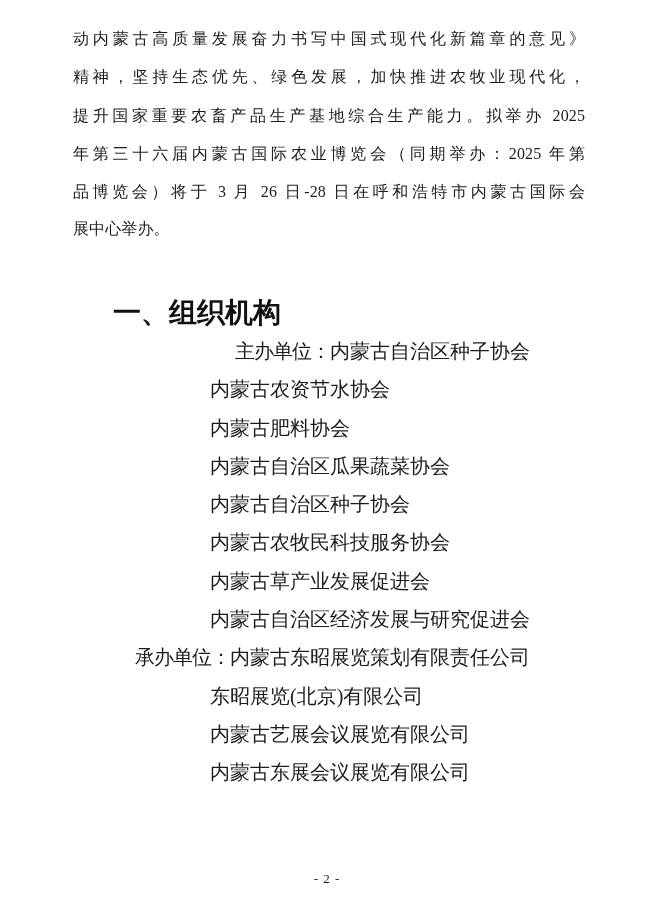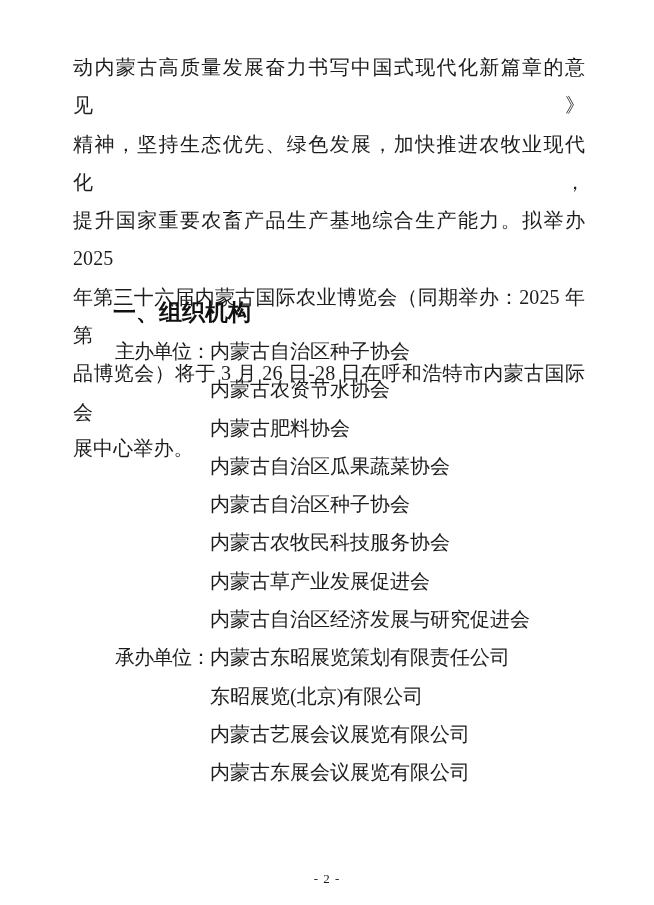--- a/index.html
+++ b/index.html
@@ -12,58 +12,59 @@
     width: 654px;
     height: 905px;
     background: #ffffff;
     overflow: hidden;
     font-family: "Liberation Serif", "DejaVu Serif", serif;
     color: #1c1c1c;
   }
   .para {
     position: absolute;
     left: 73px;
-    top: 48px;
+    top: 20px;
     width: 512px;
-    font-size: 20px;
+    font-size: 16px;
     line-height: 38.3px;
     letter-spacing: 0.1px;
   }
   .para .jline {
     text-align: justify;
     text-align-last: justify;
   }
   .para .lastline {
     text-align: left;
     font-family: Liberation Mono, monospace;
   }
   .heading {
     position: absolute;
     left: 113px;
     top: 294px;
-    font-size: 23px;
+    font-size: 28px;
     font-weight: bold;
     line-height: 38.3px;
     color: #111111;
     white-space: nowrap;
   }
   .orglist {
     position: absolute;
     left: 115px;
     top: 332px;
     font-size: 20px;
     line-height: 38.3px;
   }
   .org-row {
     height: 38.3px;
     white-space: nowrap;
     padding-left: 95px;
   }
   .org-row.labeled {
     padding-left: 0;
+    text-align: right;
   }
   .org-label {
     display: inline-block;
     width: 95px;
     letter-spacing: -1px;
   }
   .footer {
     position: absolute;
     top: 871px;
     left: 0;

